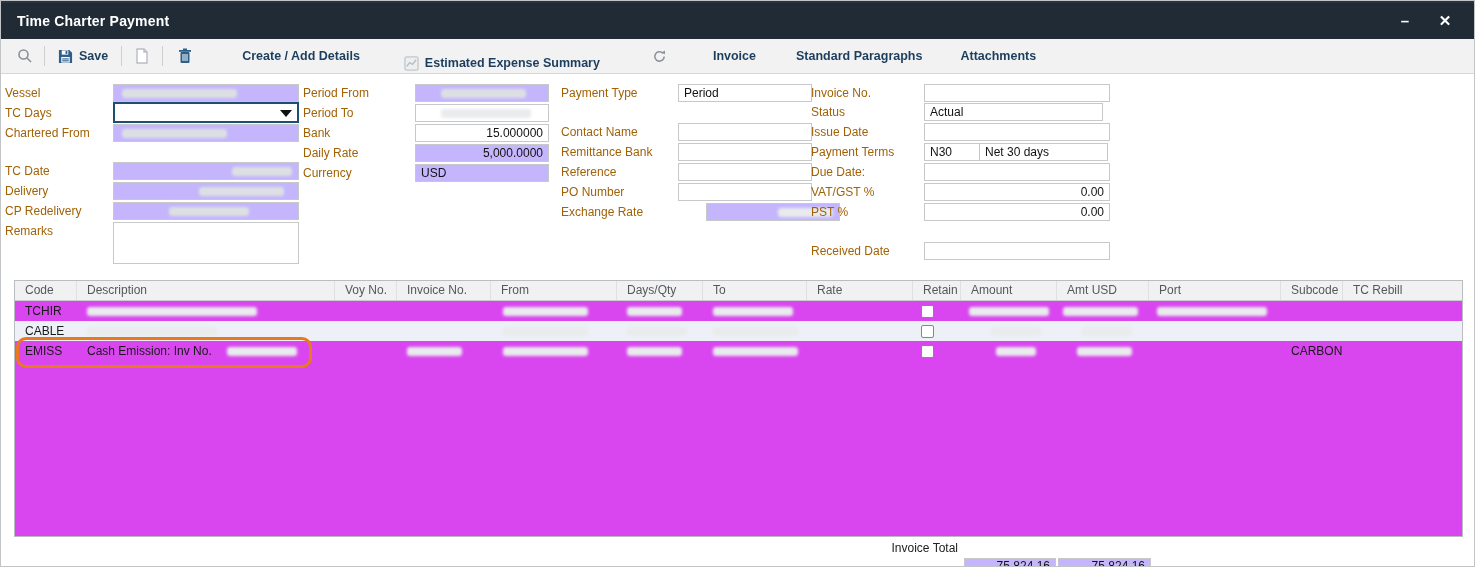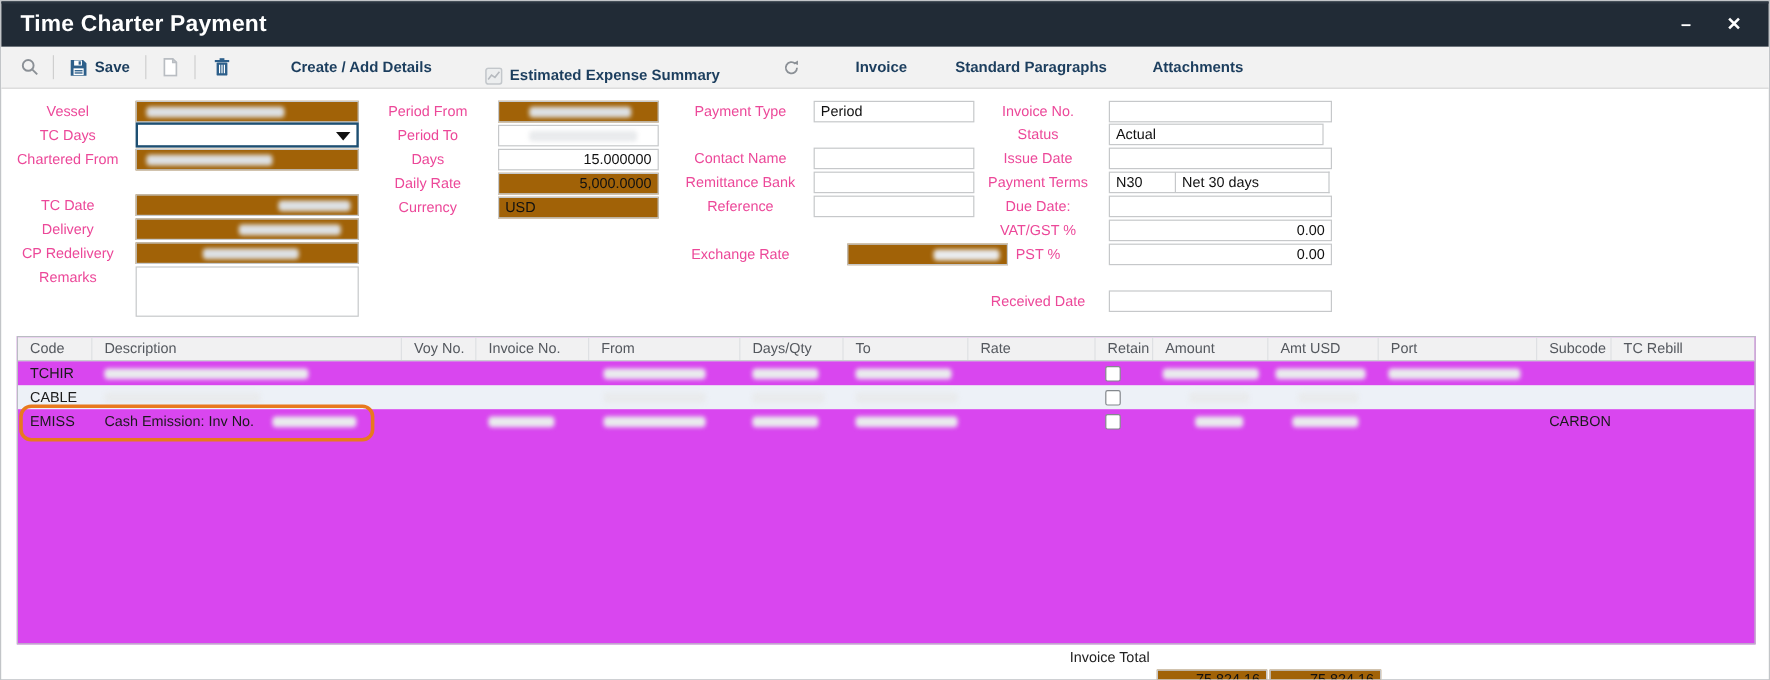--- a/index.html
+++ b/index.html
@@ -1,32 +1,32 @@
 <!DOCTYPE html>
 <html><head>
 <meta charset="utf-8">
 <style>
   html,body{margin:0;padding:0;background:#e9e9e9;font-family:"Liberation Sans",sans-serif;}
   .window{position:relative;width:1475px;height:567px;background:#fff;border:1px solid #c2c5c8;box-sizing:border-box;overflow:hidden;}
 
   
   .titlebar{height:38px;background:#212b36;display:flex;align-items:center;color:#fff;border-top:2px solid #2a3440;box-sizing:border-box;}
-  .title{font-size:19px;font-weight:bold;padding-left:16px;letter-spacing:.2px;}
+  .title{font-size:14px;font-weight:bold;padding-left:16px;letter-spacing:.2px;}
   .winbtns{margin-left:auto;display:flex;align-items:center;gap:14px;padding-right:16px;}
   .winbtn{width:26px;text-align:center;font-size:15px;font-weight:bold;cursor:default;line-height:26px;}
 
   
   .toolbar{height:34px;background:#f2f2f2;border-bottom:1px solid #d7d7d7;display:flex;align-items:center;font-size:12.5px;font-weight:bold;color:#1c3e5e;padding-left:8px;}
   .tbtn{display:flex;align-items:center;gap:6px;padding:0 10px;height:100%;cursor:default;}
   .tsep{width:1px;height:20px;background:#cfcfcf;margin:0 3px;}
   .icon{display:inline-flex;align-items:center;justify-content:center;}
   .frow{position:absolute;display:flex;align-items:center;}
-  .frow label{font-size:12px;color:#ec4899;text-align:center;padding-right:5px;display:block;}
+  .frow label{font-size:12px;color:#a16207;text-align:left;padding-right:5px;display:block;}
   .field{position:relative;border:1px solid #c6c8ca;background:#fff;font-size:12px;color:#111;height:18px;line-height:16px;box-sizing:border-box;padding:0 5px;white-space:nowrap;overflow:hidden;}
-  .field.ro{background:#a16207;}
+  .field.ro{background:#c4b5fd;}
   .field.num{text-align:right;}
   .sm{position:absolute;background:#dde0e3;height:9px;border-radius:3px;filter:blur(1.6px);top:4px;}
   .sm.faint{background:#e9ebed;}
   .tccode{border:2px solid #1d4f72;height:21px;}
   .caret{position:absolute;right:5px;top:6px;width:0;height:0;border-left:6px solid transparent;border-right:6px solid transparent;border-top:7px solid #111;}
   .remarks{height:42px;}
 
   
   .grid{position:absolute;left:13px;top:279px;width:1449px;height:257px;border:1px solid #b9bdc2;box-sizing:border-box;background:#d946ef;}
   .gcols{display:grid;grid-template-columns:62px 258px 62px 94px 126px 86px 104px 106px 48px 96px 92px 132px 62px 1fr;}
@@ -173,21 +173,21 @@
         <span class="sm" style="left:25px;width:85px;"></span>
       </div>
     </div>
   <div class="frow" style="left:302px;top:103px;">
       <label style="width:107px;">Period To</label>
     <div class="field" style="width:134px;">
         <span class="sm faint" style="left:25px;width:90px;"></span>
       </div>
     </div>
   <div class="frow" style="left:302px;top:123px;">
-      <label style="width:107px;">Days</label>
+      <label style="width:107px;">Bank</label>
     <div class="field num" style="width:134px;">15.000000</div>
     </div>
   <div class="frow" style="left:302px;top:143px;">
       <label style="width:107px;">Daily Rate</label>
     <div class="field ro num" style="width:134px;">5,000.0000</div>
     </div>
   <div class="frow" style="left:302px;top:163px;">
       <label style="width:107px;">Currency</label>
     <div class="field ro" style="width:134px;">USD</div>
     </div>
@@ -199,20 +199,24 @@
   <div class="frow" style="left:560px;top:122px;">
       <label style="width:112px;">Contact Name</label>
     <div class="field" style="width:134px;"></div>
     </div>
   <div class="frow" style="left:560px;top:142px;">
       <label style="width:112px;">Remittance Bank</label>
     <div class="field" style="width:134px;"></div>
     </div>
   <div class="frow" style="left:560px;top:162px;">
       <label style="width:112px;">Reference</label>
+    <div class="field" style="width:134px;"></div>
+    </div>
+  <div class="frow" style="left:560px;top:182px;">
+      <label style="width:112px;">PO Number</label>
     <div class="field" style="width:134px;"></div>
     </div>
   <div class="frow" style="left:560px;top:202px;gap:28px;">
       <label style="width:112px;">Exchange Rate</label>
     <div class="field ro" style="width:134px;">
         <span class="sm faint" style="right:6px;width:55px;left:auto;"></span>
       </div>
     </div>
 
   <div class="frow" style="left:810px;top:83px;">

